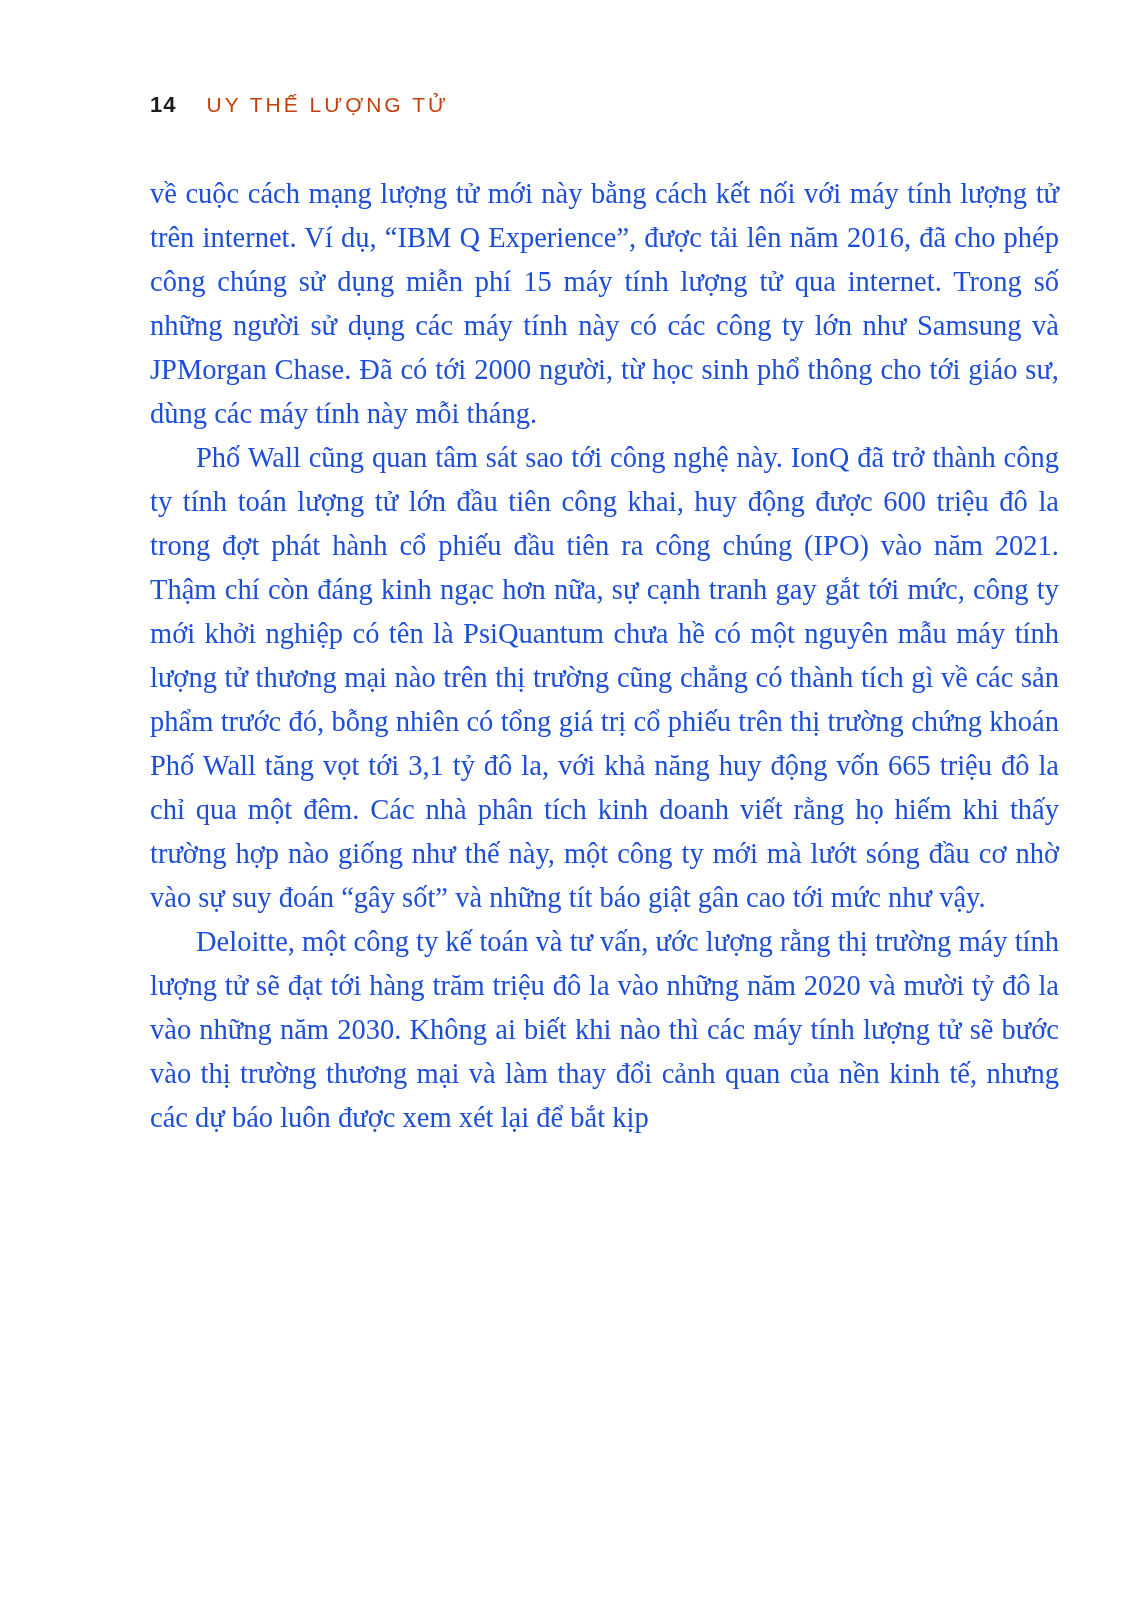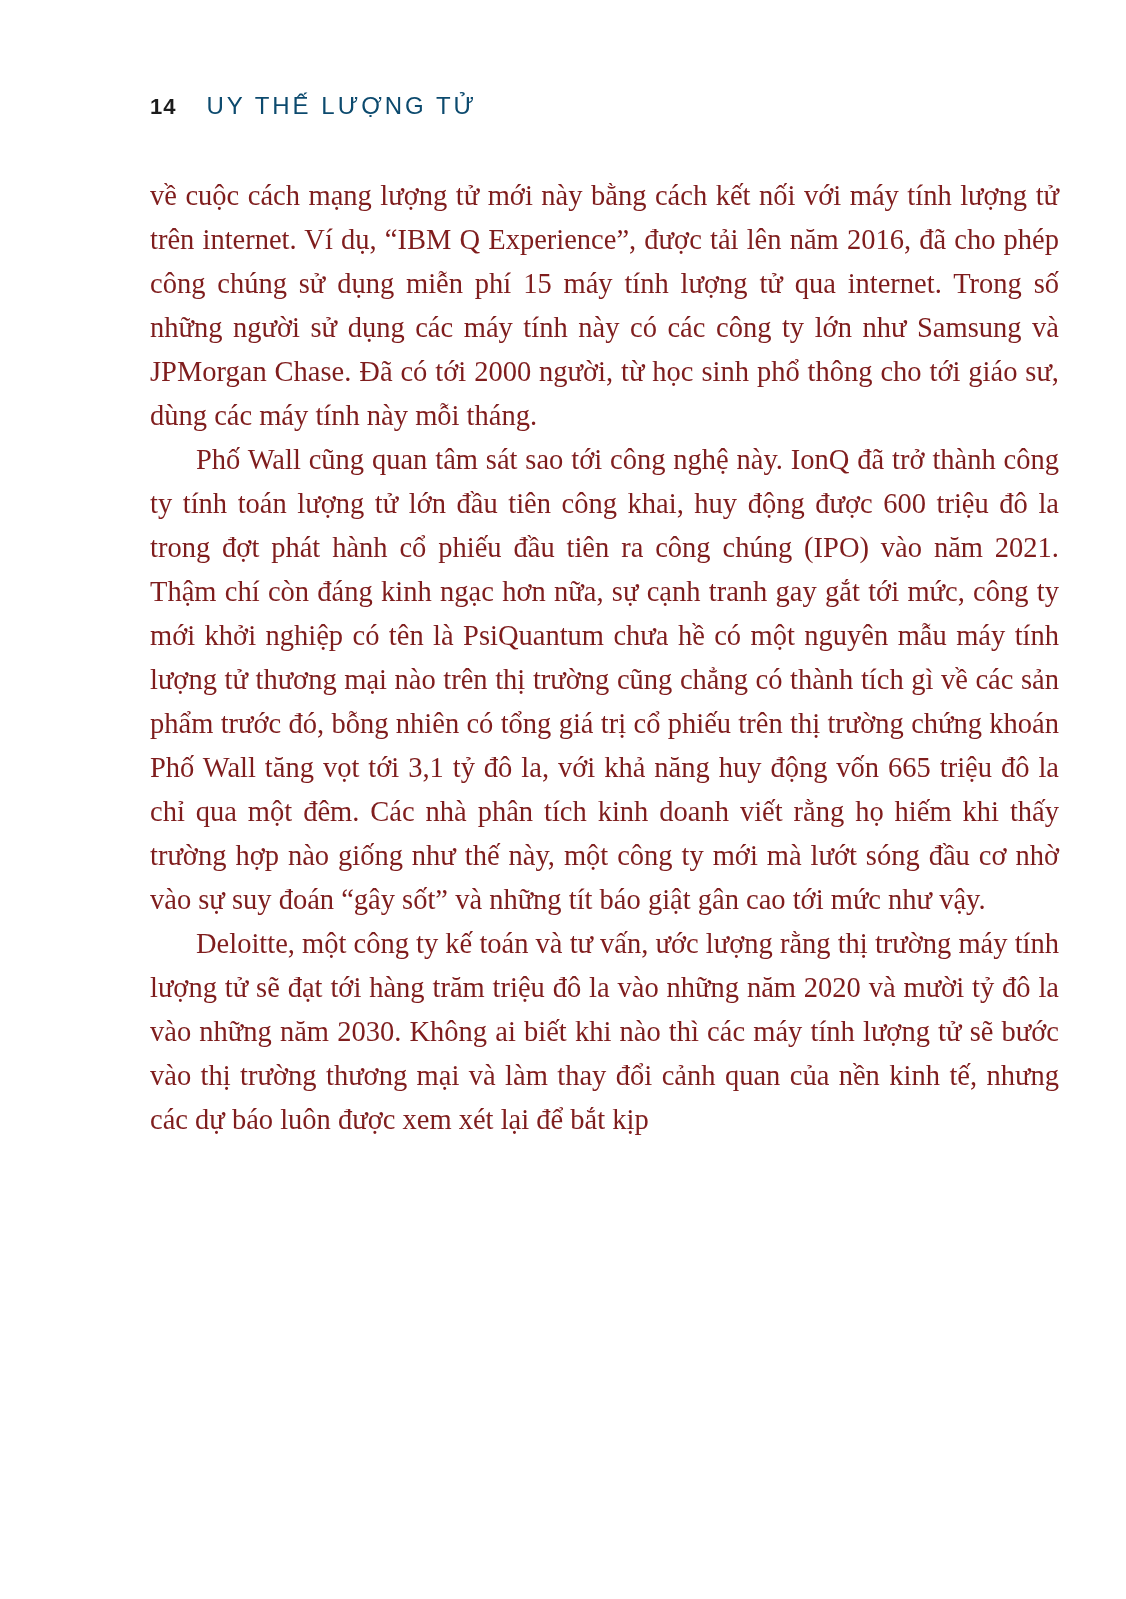--- a/index.html
+++ b/index.html
@@ -23,33 +23,33 @@
     font-family: "Liberation Sans", sans-serif;
     color: #1c1c1c;
   }
   .page-number {
     font-size: 22px;
     font-weight: 700;
     letter-spacing: 1px;
     margin-right: 30px;
   }
   .running-title {
-    font-size: 24px;
+    font-size: 21px;
     font-weight: 400;
     letter-spacing: 3px;
     text-transform: uppercase;
-    color: #0c4a6e;
+    color: #c2410c;
     text-align: center;
   }
   .page-body {
     margin-top: 54px;
     font-family: "Liberation Serif", "DejaVu Serif", serif;
     font-size: 28.5px;
     line-height: 44px;
-    color: #7f1d1d;
+    color: #1d4ed8;
     text-align: justify;
   }
   .para {
     margin: 0;
     text-indent: 46px;
   }
   .para.no-indent {
     text-indent: 0;
   }
 </style>

